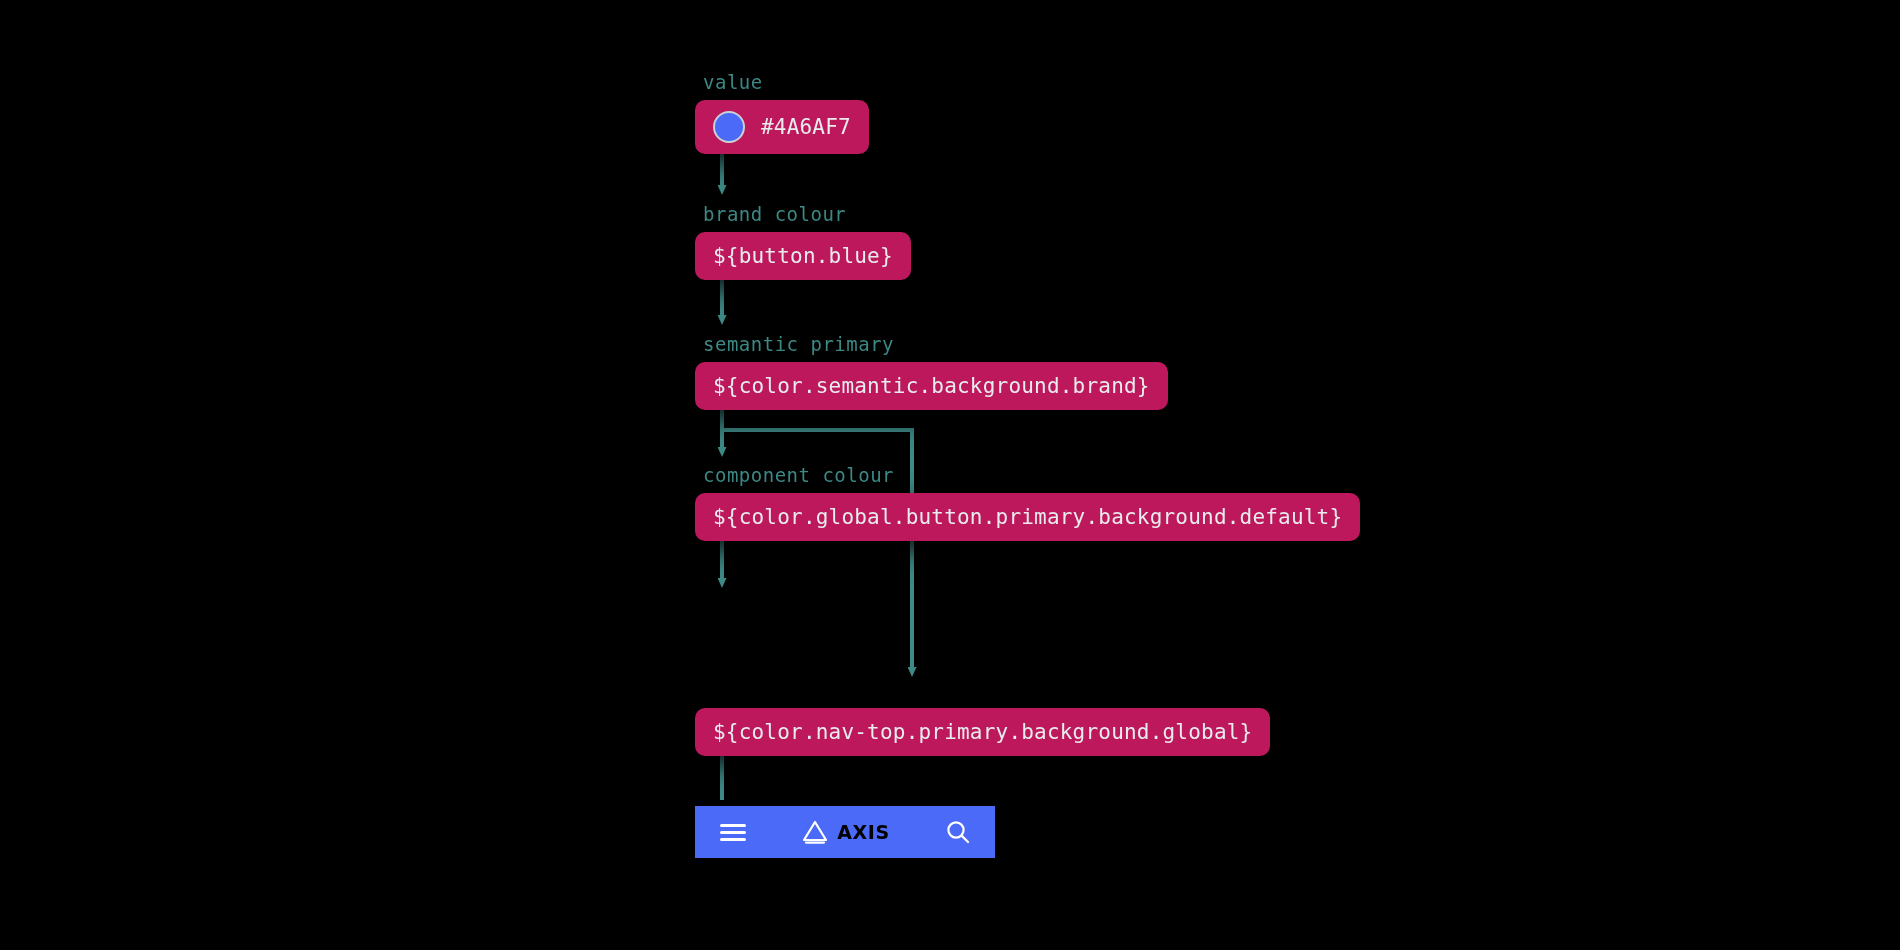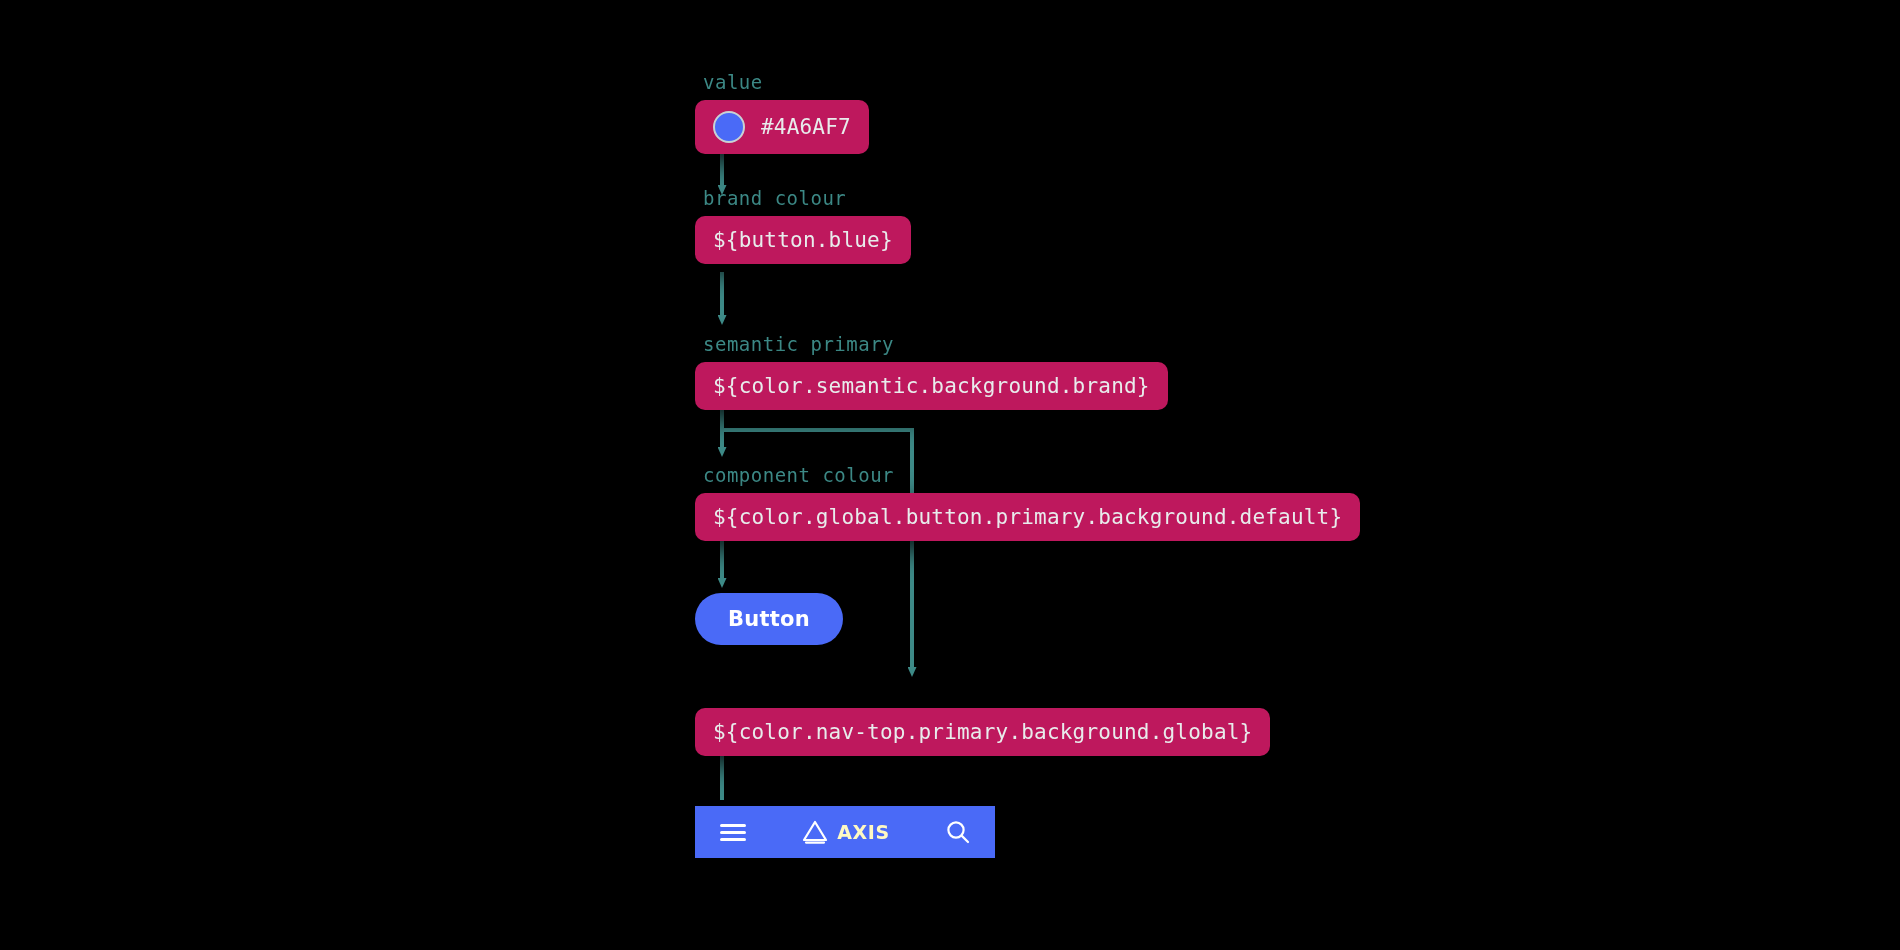--- a/index.html
+++ b/index.html
@@ -112,21 +112,21 @@
     width: 300px;
     height: 52px;
     padding: 0 24px;
     box-sizing: border-box;
   }
 
   .nav-brand {
     display: flex;
     align-items: center;
     gap: 9px;
-    color: #fef9c3;
+    color: #000000;
     font-family: "DejaVu Sans", "Liberation Sans", sans-serif;
     font-size: 19px;
     font-weight: bold;
     letter-spacing: 0.6px;
   }
 
   .icon-btn {
     display: flex;
     align-items: center;
     justify-content: center;
@@ -159,21 +159,21 @@
   </svg>
 
   <div class="node" style="left:695px; top:100px;">
     <div class="node-label">value</div>
     <div class="card">
       <span class="swatch"></span>
       <span class="card-text">#4A6AF7</span>
     </div>
   </div>
 
-  <div class="node" style="left:695px; top:216px;">
+  <div class="node" style="left:695px; top:232px;">
     <div class="node-label">brand colour</div>
     <div class="card">
       <span class="card-text">${button.blue}</span>
     </div>
   </div>
 
   <div class="node" style="left:695px; top:362px;">
     <div class="node-label">semantic primary</div>
     <div class="card">
       <span class="card-text">${color.semantic.background.brand}</span>
@@ -186,21 +186,20 @@
       <span class="card-text">${color.global.button.primary.background.default}</span>
     </div>
   </div>
 
   <div class="node" style="left:695px; top:708px;">
     <div class="card">
       <span class="card-text">${color.nav-top.primary.background.global}</span>
     </div>
   </div>
 
-  <button class="ui-button" style="left:695px; top:593px;">Button</button>
 
   <div class="ui-nav" style="left:695px; top:806px;">
 
     <span class="icon-btn">
       <svg width="28" height="20" viewBox="0 0 28 20" aria-hidden="true">
         <rect x="1" y="2" width="26" height="3" rx="1.5" fill="#ffffff"></rect>
         <rect x="1" y="9" width="26" height="3" rx="1.5" fill="#ffffff"></rect>
         <rect x="1" y="16" width="26" height="3" rx="1.5" fill="#ffffff"></rect>
       </svg>
     </span>

